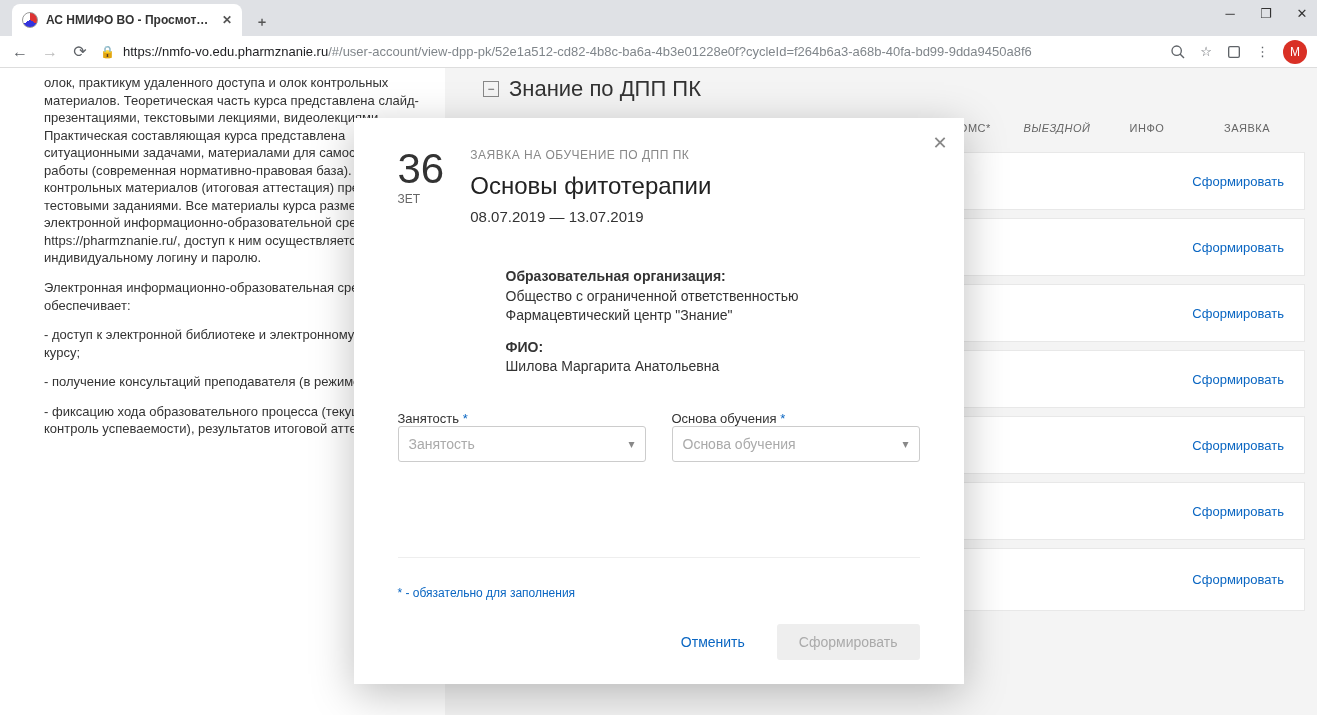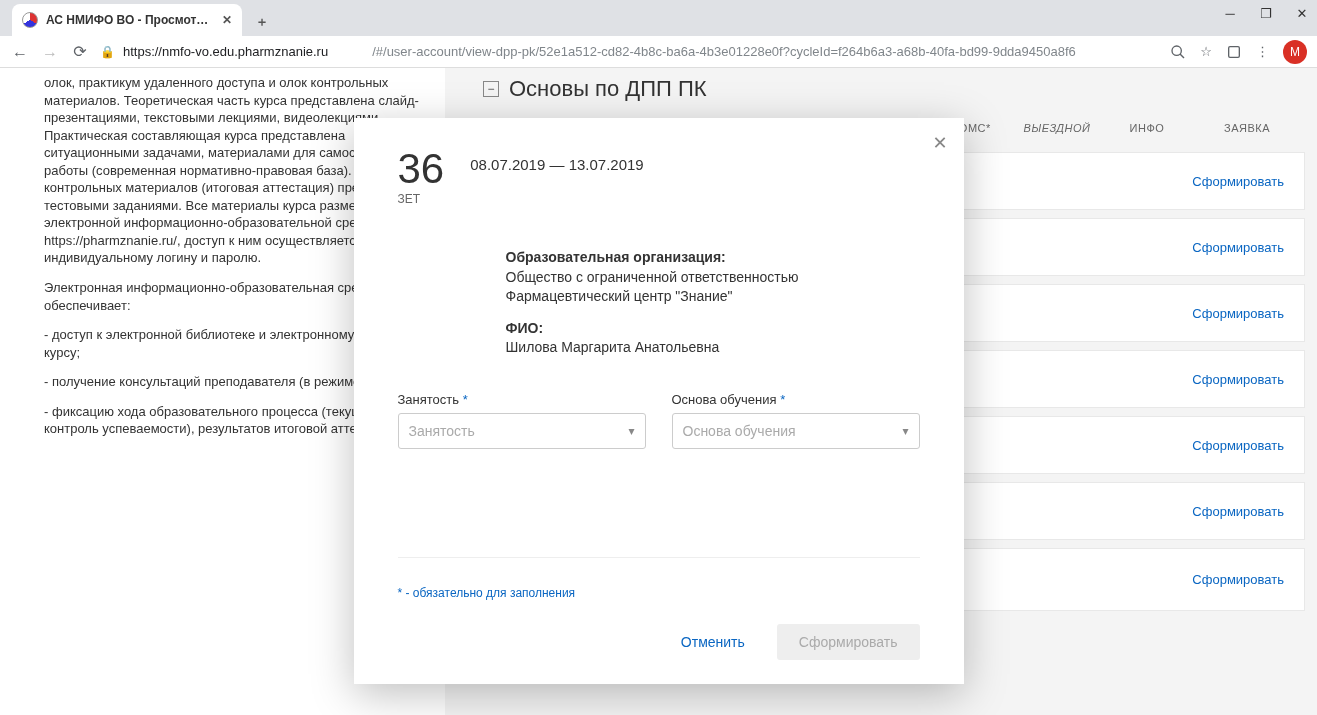--- a/index.html
+++ b/index.html
@@ -14,21 +14,21 @@
 .tab .tab-close { color: #555; }
 .new-tab { width: 28px; height: 28px; display: flex; align-items: center; justify-content: center; color: #555; margin-left: 6px; }
 .win-controls { position: absolute; right: 6px; top: 6px; display: flex; gap: 18px; color: #333; }
 .win-controls span { width: 18px; text-align: center; }
 .addr-bar { background: #fff; height: 32px; display: flex; align-items: center; padding: 0 10px; gap: 10px; border-bottom: 1px solid #ddd; }
 .addr-bar .nav-btn { color: #5f6368; width: 20px; text-align: center; font-size: 16px; }
 .addr-bar .nav-btn.disabled { color: #bbb; }
 .url-box { flex: 1; display: flex; align-items: center; gap: 8px; font-size: 13px; color: #202124; }
 .url-box .lock { color: #5f6368; font-size: 12px; }
 .url-box .url-host { color: #202124; }
-.url-box .url-path { color: #80868b; margin-left: 44px; }
+.url-box .url-path { color: #80868b; }
 .addr-right { display: flex; align-items: center; gap: 14px; color: #5f6368; }
 .avatar { width: 24px; height: 24px; border-radius: 50%; background: #d93025; color: #fff; display: flex; align-items: center; justify-content: center; font-size: 12px; }
 
 
 .page { position: relative; height: 647px; display: flex; }
 .left-text { width: 445px; padding: 6px 14px 0 44px; font-size: 13px; color: #333; line-height: 1.35; }
 .left-text p { margin-bottom: 12px; }
 
 .right-panel { flex: 1; background: #f4f4f4; padding-top: 8px; position: relative; }
 .section-head { display: flex; align-items: center; gap: 10px; padding-left: 38px; font-size: 22px; color: #333; font-weight: 400; margin-bottom: 10px; }
@@ -62,21 +62,21 @@
 .modal-head { flex: 1; }
 .modal-sub { font-size: 12px; color: #888; letter-spacing: 0.5px; }
 .modal-title { font-size: 24px; font-weight: 400; color: #222; margin-top: 10px; }
 .modal-dates { font-size: 15px; color: #333; margin-top: 8px; }
 
 .modal-info { margin-top: 30px; margin-left: 108px; font-size: 14px; color: #333; line-height: 1.4; }
 .modal-info .lbl { font-weight: 600; margin-top: 12px; }
 
 .form-row { display: flex; gap: 26px; margin-top: 34px; }
 .form-field { flex: 1; }
-.form-field .flabel { font-size: 13px; color: #333; margin-bottom: 6px; }
+.form-field .flabel { font-size: 13px; color: #333; margin-bottom: 0; }
 .form-field .flabel .ast { color: #0a66c2; }
 .select { border: 1px solid #ccc; border-radius: 3px; height: 36px; display: flex; align-items: center; justify-content: space-between; padding: 0 10px; color: #aaa; font-size: 14px; background: #fff; }
 .select .chev { color: #888; font-size: 12px; }
 
 .req-note { color: #0a66c2; font-size: 12px; margin-top: auto; padding-top: 30px; }
 .req-note::before { content: ""; display: block; border-top: 1px solid #eee; margin-bottom: 28px; }
 
 .modal-actions { display: flex; justify-content: flex-end; gap: 18px; margin-top: 24px; align-items: center; }
 .btn-cancel { color: #0a66c2; font-size: 14px; cursor: pointer; padding: 10px 14px; }
 .btn-submit { background: #eee; color: #aaa; border: none; padding: 10px 22px; border-radius: 3px; font-size: 14px; }
@@ -134,21 +134,21 @@
     <p>олок, практикум удаленного доступа и олок контрольных материалов. Теоретическая часть курса представлена слайд-презентациями, текстовыми лекциями, видеолекциями. Практическая составляющая курса представлена ситуационными задачами, материалами для самостоятельной работы (современная нормативно-правовая база). Блок контрольных материалов (итоговая аттестация) представлен тестовыми заданиями. Все материалы курса размещены в электронной информационно-образовательной среде на сайте https://pharmznanie.ru/, доступ к ним осуществляется по индивидуальному логину и паролю.</p>
     <p>Электронная информационно-образовательная среда обеспечивает:</p>
     <p>- доступ к электронной библиотеке и электронному учебному курсу;</p>
     <p>- получение консультаций преподавателя (в режиме онлайн);</p>
     <p>- фиксацию хода образовательного процесса (текущий контроль успеваемости), результатов итоговой аттестации.</p>
   </div>
 
   <div class="right-panel">
     <div class="section-head">
       <span class="collapse-box">−</span>
-      <span>Основы по ДПП ПК</span>
+      <span>Знание по ДПП ПК</span>
     </div>
     <div class="table-area">
       <div class="table-header">
         <span class="th-tfoms">ТФОМС*</span>
         <span class="th-out">ВЫЕЗДНОЙ</span>
         <span class="th-info">ИНФО</span>
         <span class="th-app">ЗАЯВКА</span>
       </div>
       <div class="row">
           <span class="row-link">Сформировать</span>
@@ -181,20 +181,22 @@
 
   <div class="overlay">
     <div class="modal">
       <span class="close">✕</span>
       <div class="modal-top">
         <div class="zet-block">
           <div class="zet-num">36</div>
           <div class="zet-lbl">ЗЕТ</div>
         </div>
         <div class="modal-head">
+          <div class="modal-sub">ЗАЯВКА НА ОБУЧЕНИЕ ПО ДПП ПК</div>
+          <div class="modal-title">Основы фитотерапии</div>
           <div class="modal-dates">08.07.2019 — 13.07.2019</div>
         </div>
       </div>
 
       <div class="modal-info">
         <div class="lbl">Образовательная организация:</div>
         <div>Общество с ограниченной ответственностью Фармацевтический центр "Знание"</div>
         <div class="lbl">ФИО:</div>
         <div>Шилова Маргарита Анатольевна</div>
       </div>

